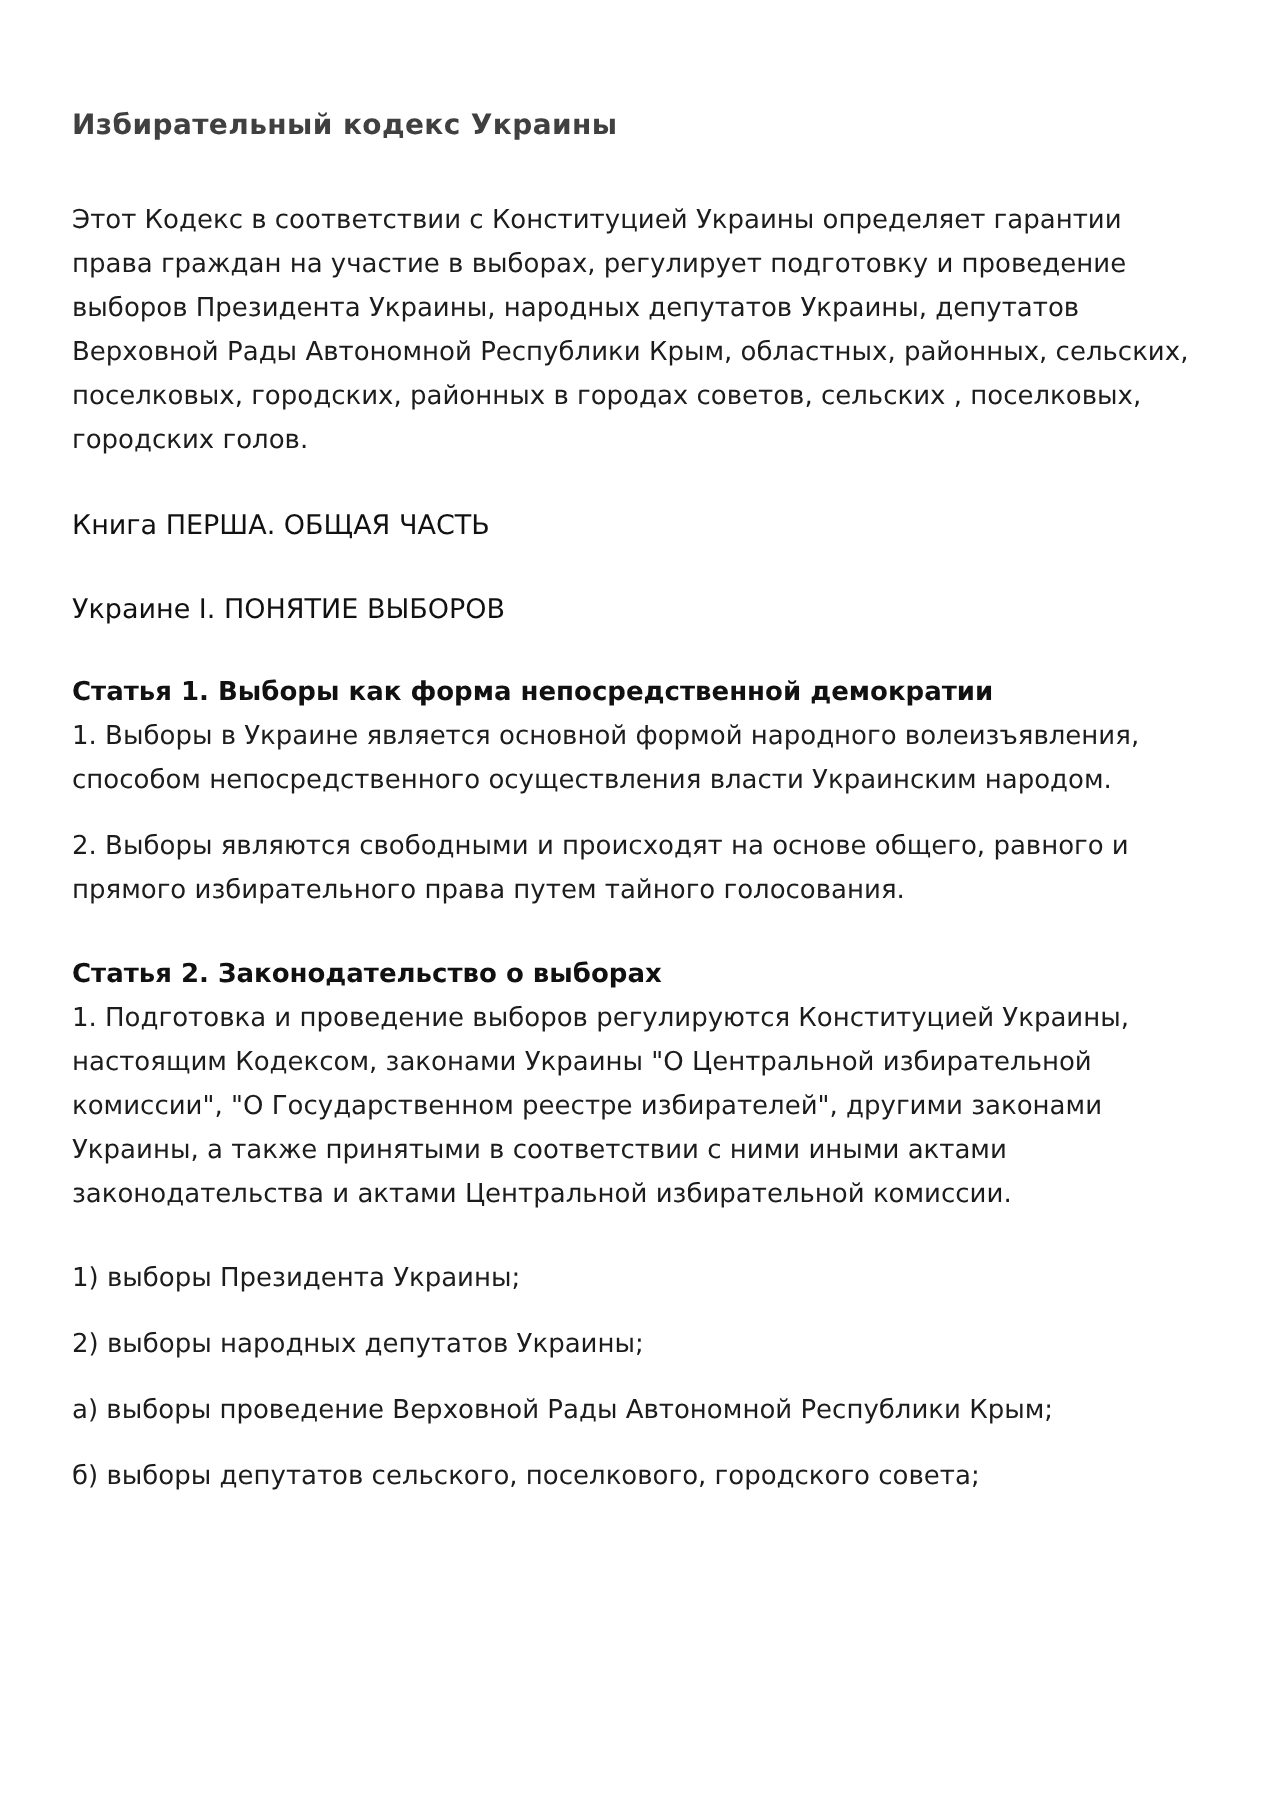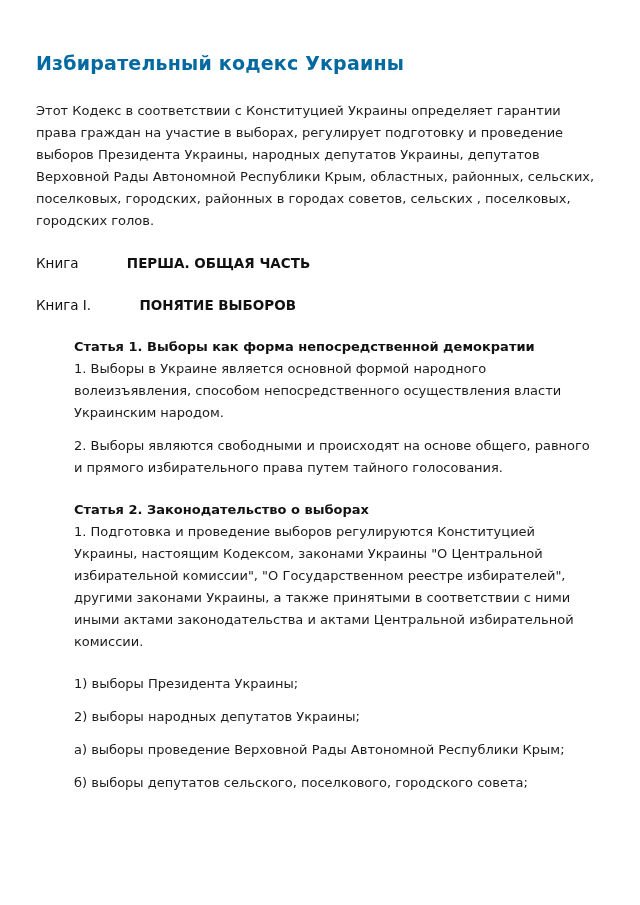--- a/index.html
+++ b/index.html
@@ -13,67 +13,65 @@
     width: 640px;
     min-height: 905px;
     font-family: "DejaVu Sans", "Liberation Sans", sans-serif;
     color: #1c1c1c;
     -webkit-font-smoothing: antialiased;
   }
   .page {
     padding: 50px 38px 40px 36px;
   }
   .doc-title {
-    font-size: 19px;
+    font-size: 14px;
     line-height: 26px;
     font-weight: bold;
-    color: #0369a1;
+    color: #404040;
     margin: 0 0 24px 0;
     letter-spacing: 0.2px;
   }
   .para {
     font-size: 13px;
     line-height: 22px;
     margin: 0 0 11px 0;
   }
   .heading {
     font-size: 13.5px;
     line-height: 22px;
     font-weight: normal;
     margin: 20px 0 11px 0;
     color: #111111;
   }
   .heading strong {
-    font-weight: bold;
-    margin-left: 44px;
+    font-weight: normal;
   }
   .article {
     margin-top: 20px;
-    margin-left: 38px;
   }
   .article-heading {
     font-size: 13px;
     line-height: 22px;
     font-weight: bold;
     margin: 0;
     color: #111111;
   }
 </style>
 </head>
 <body>
 
 <div class="page">
 
   <h1 class="doc-title">Избирательный кодекс Украины</h1>
 
   <p class="para">Этот Кодекс в соответствии с Конституцией Украины определяет гарантии права граждан на участие в выборах, регулирует подготовку и проведение выборов Президента Украины, народных депутатов Украины, депутатов Верховной Рады Автономной Республики Крым, областных, районных, сельских, поселковых, городских, районных в городах советов, сельских , поселковых, городских голов.</p>
 
   <h2 class="heading"><span>Книга </span><strong>ПЕРША. ОБЩАЯ ЧАСТЬ</strong></h2>
 
-  <h2 class="heading"><span>Книга I. </span><strong>ПОНЯТИЕ ВЫБОРОВ</strong></h2>
+  <h2 class="heading"><span>Украине I. </span><strong>ПОНЯТИЕ ВЫБОРОВ</strong></h2>
 
   <section class="article">
     <h3 class="article-heading">Статья 1. Выборы как форма непосредственной демократии</h3>
     <p class="para">1. Выборы в Украине является основной формой народного волеизъявления, способом непосредственного осуществления власти Украинским народом.</p>
     <p class="para">2. Выборы являются свободными и происходят на основе общего, равного и прямого избирательного права путем тайного голосования.</p>
   </section>
 
   <section class="article">
     <h3 class="article-heading">Статья 2. Законодательство о выборах</h3>
     <p class="para">1. Подготовка и проведение выборов регулируются Конституцией Украины, настоящим Кодексом, законами Украины "О Центральной избирательной комиссии", "О Государственном реестре избирателей", другими законами Украины, а также принятыми в соответствии с ними иными актами законодательства и актами Центральной избирательной комиссии.</p>

